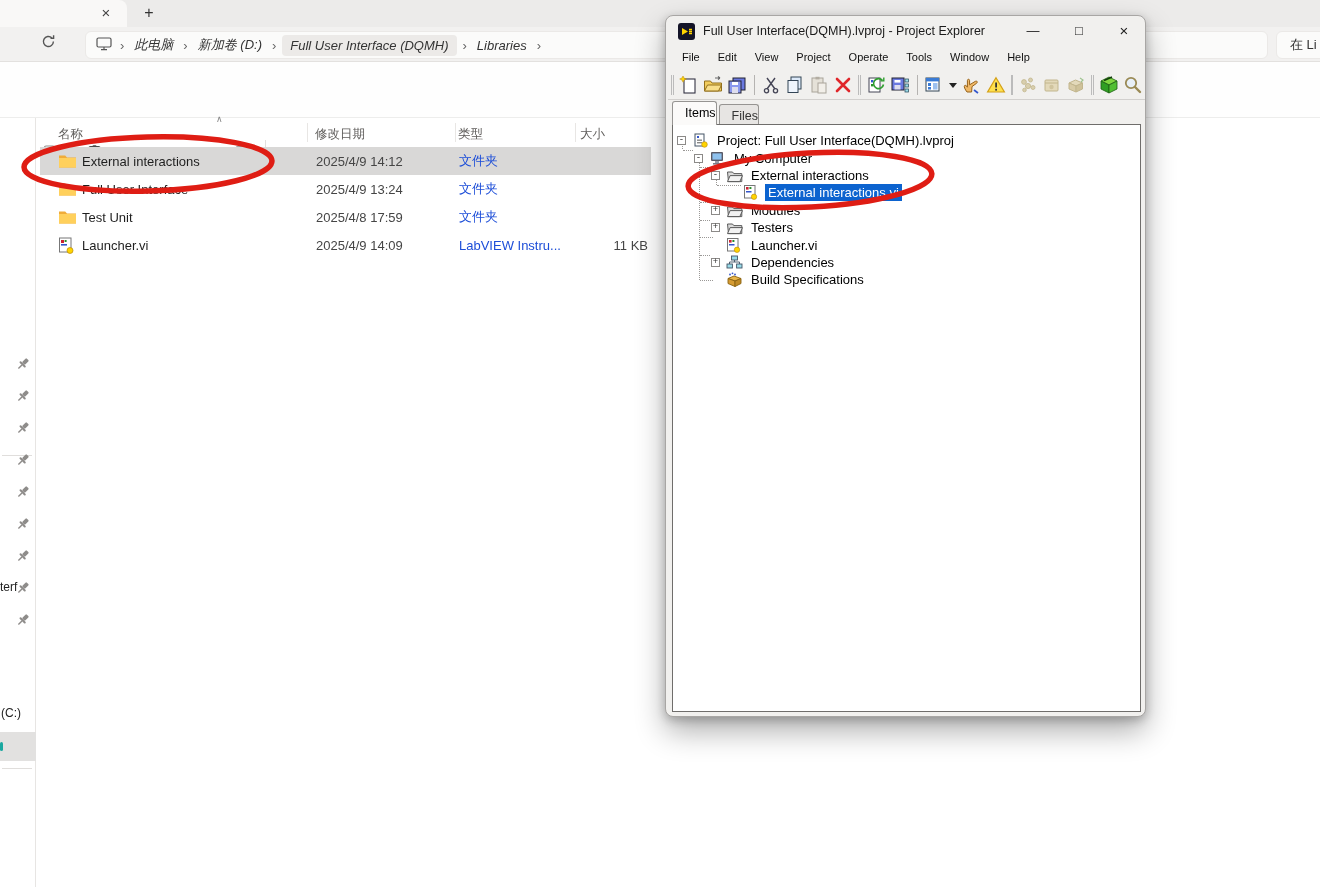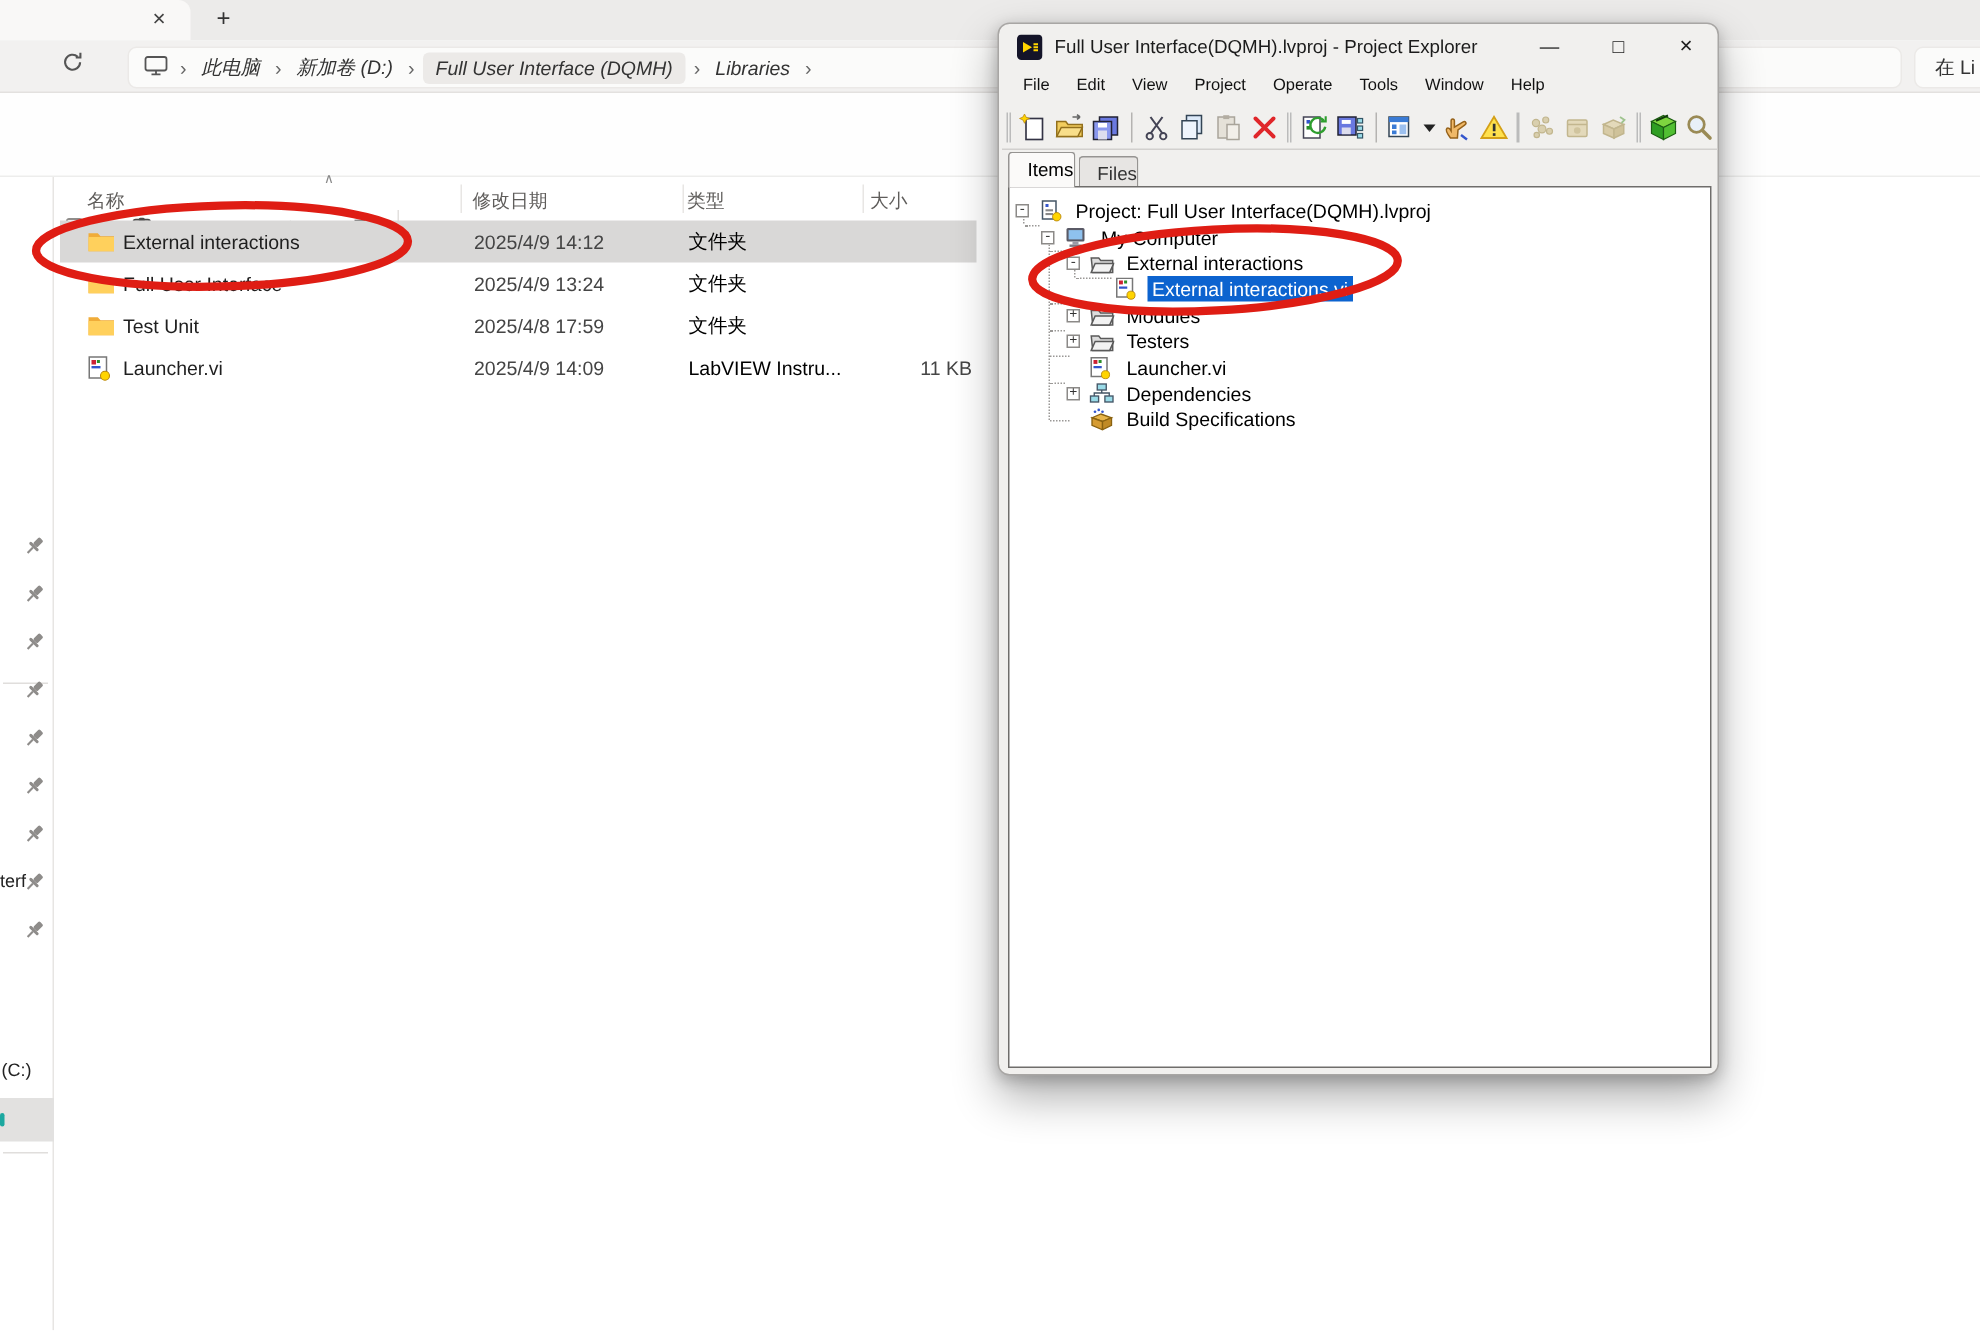--- a/index.html
+++ b/index.html
@@ -50,21 +50,21 @@
 
   
   .listhead { position:absolute; left:36px; top:119px; width:630px; height:27px; font-size:12.5px; color:#5f5d5b; }
   .colsep { position:absolute; top:4px; width:1px; height:19px; background:#e8e6e4; }
   .sortcaret { position:absolute; left:180px; top:-5px; font-size:9px; color:#888; }
   .frow { position:absolute; left:40px; width:611px; height:28px; display:flex; align-items:center; font-size:13px; color:#1f1f1f; }
   .frow.sel { background:#d9d8d7; }
   .ficon { position:absolute; left:18px; width:19px; height:16px; }
   .fname { position:absolute; left:42px; }
   .fdate { position:absolute; left:276px; color:#454545; }
-  .ftype { position:absolute; left:419px; color:#000000; }
+  .ftype { position:absolute; left:419px; color:#1d4ed8; }
   .fsize { position:absolute; left:530px; width:78px; text-align:right; color:#454545; }
 
   
   .lvwin { position:absolute; left:665px; top:15px; width:481px; height:702px; background:#f1f0ee;
            border:1px solid #a8a6a4; border-radius:8px;
            box-shadow:0 14px 30px rgba(0,0,0,.32), 0 3px 10px rgba(0,0,0,.22); }
   .lvtitle { position:absolute; left:0; top:0; width:100%; height:30px; display:flex; align-items:center; }
   .lvlogo { margin-left:12px; width:17px; height:17px; }
   .lvtitletext { margin-left:8px; font-size:12.5px; color:#1b1b1b; }
   .lvbtn { position:absolute; top:0; width:30px; height:29px; text-align:center; line-height:29px; font-size:13px; color:#222; }

